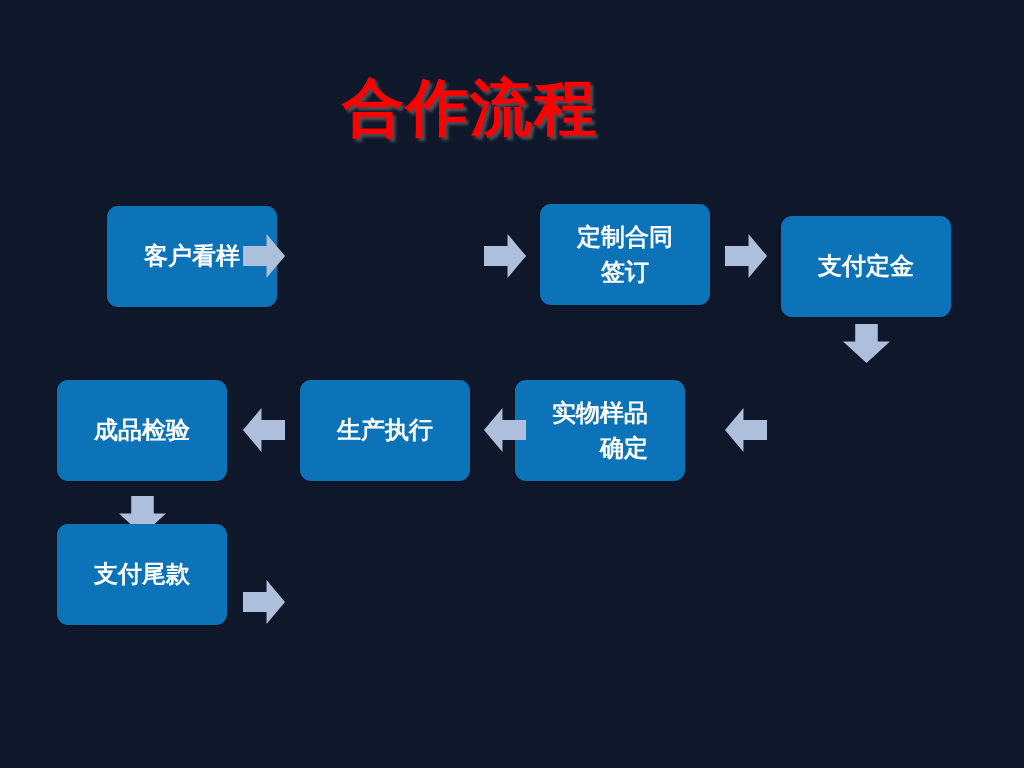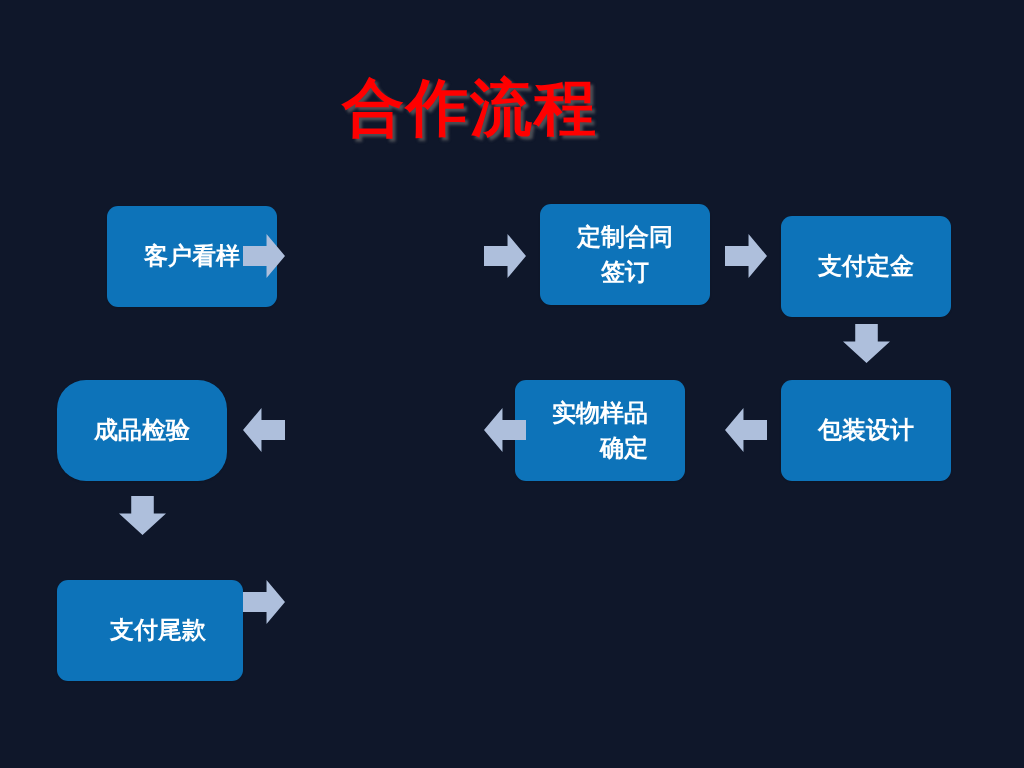--- a/index.html
+++ b/index.html
@@ -76,26 +76,26 @@
   <div class="node" style="left:70px;  top:206px;margin-left:37px;">客户看样</div>
   <div class="arrow arrow-right" style="left:243px; top:234px;"></div>
   <div class="arrow arrow-right" style="left:484px; top:234px;"></div>
   <div class="node" style="left:540px; top:204px;">定制合同
 签订</div>
   <div class="arrow arrow-right" style="left:725px; top:234px;"></div>
   <div class="node" style="left:781px; top:216px;">支付定金</div>
 
   <div class="arrow arrow-down" style="left:843px; top:324px;"></div>
 
-  <div class="node" style="left:781px; top:380px;">包装设计</div>
   <div class="arrow arrow-left" style="left:725px; top:408px;"></div>
   <div class="node" style="left:515px; top:380px;text-align:right;">实物样品
 确定</div>
   <div class="arrow arrow-left" style="left:484px; top:408px;"></div>
+  <div class="node" style="left:300px; top:380px;">生产执行</div>
   <div class="arrow arrow-left" style="left:243px; top:408px;"></div>
-  <div class="node" style="left:57px;  top:380px;border-radius:29px;">成品检验</div>
+  <div class="node" style="left:57px;  top:380px;">成品检验</div>
 
   <div class="arrow arrow-down" style="left:119px; top:496px;"></div>
 
-  <div class="node" style="left:57px;  top:580px;padding-left:16px;">支付尾款</div>
+  <div class="node" style="left:57px;  top:524px;">支付尾款</div>
   <div class="arrow arrow-right" style="left:243px; top:580px;"></div>
 
 </div>
 
 </body></html>

